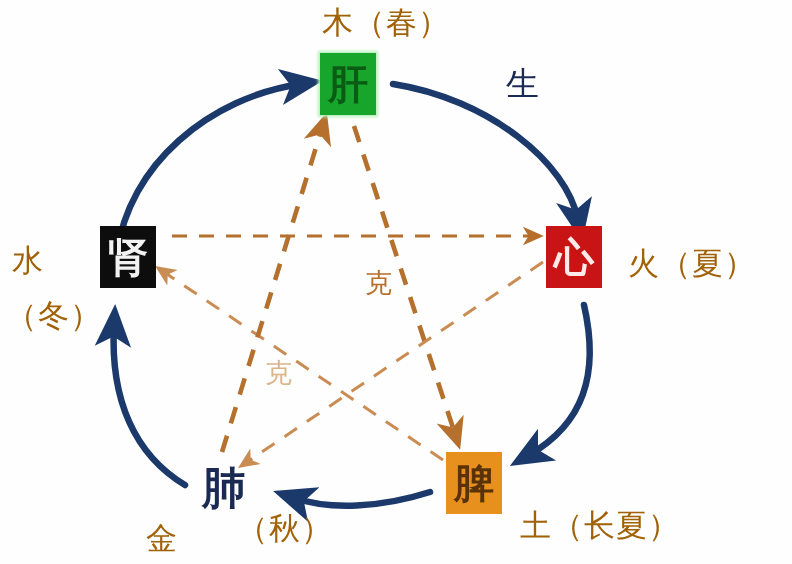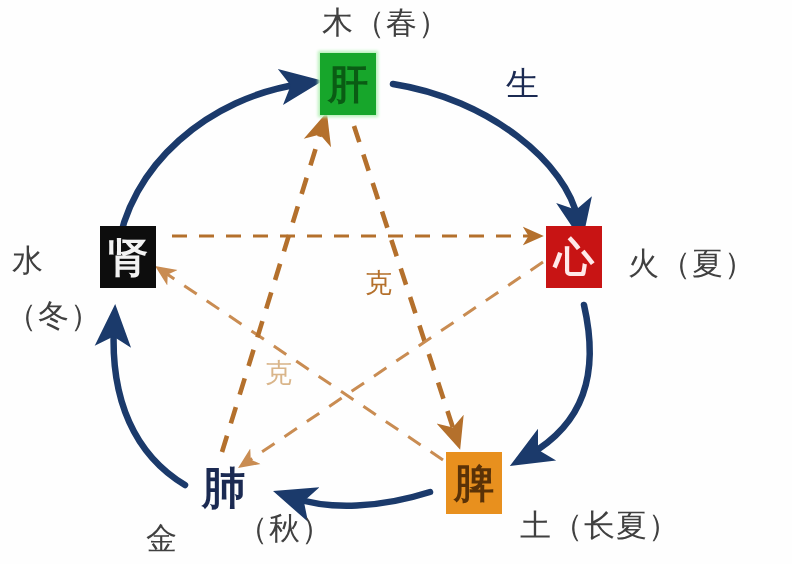--- a/index.html
+++ b/index.html
@@ -34,21 +34,21 @@
     width:70px;height:60px;
   }
 
   .n-liver{background:#17a62b;color:#0a5c14;box-shadow:0 0 3px 2px #b6f0b8;}
   .n-heart{background:#c81414;color:#ffe9e9;}
   .n-kidney{background:#0d0d0d;color:#f2f2f2;}
   .n-spleen{background:#e8901e;color:#5a3207;}
 
   .elabel{
     position:absolute;
-    color:#404040;
+    color:#a16207;
     font-size:31px;
     font-family:"DejaVu Sans","Liberation Sans",sans-serif;
     white-space:nowrap;
     user-select:none;
     letter-spacing:1px;
     text-align:right;
   }
 
   .relword{
     position:absolute;

